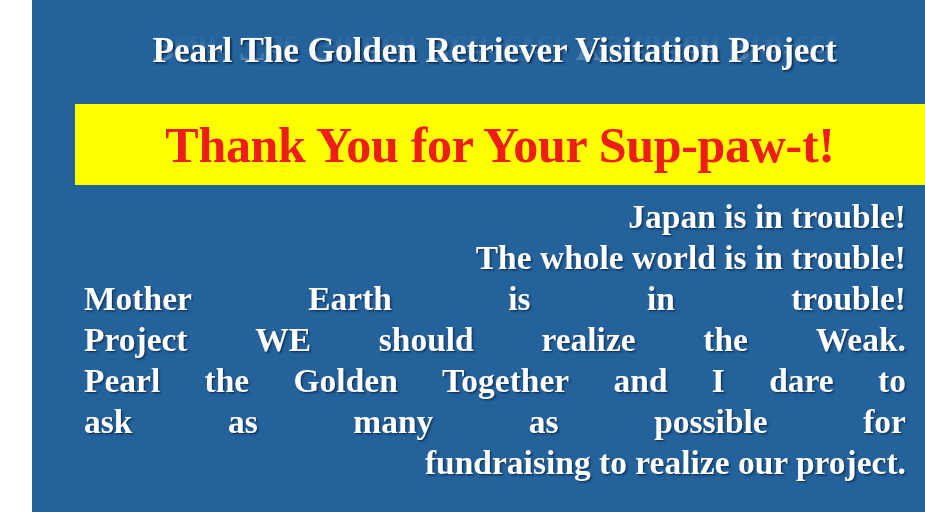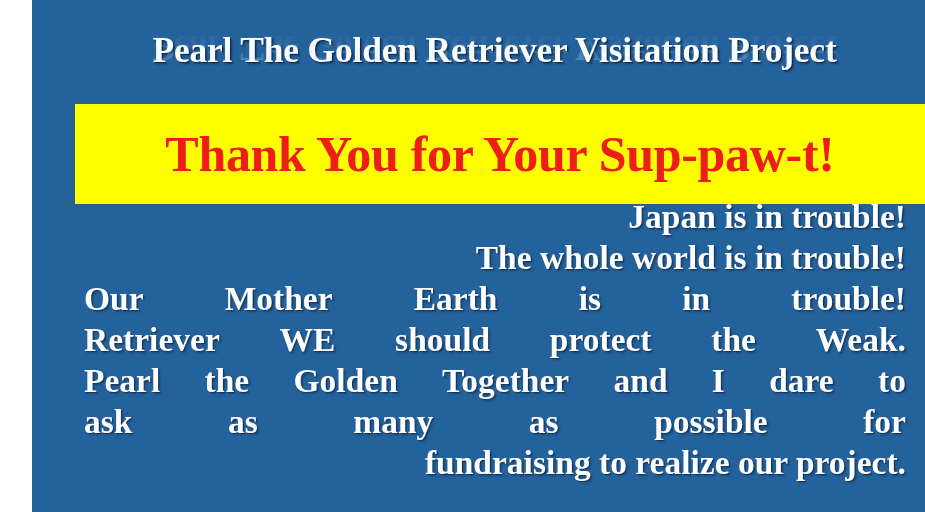--- a/index.html
+++ b/index.html
@@ -58,21 +58,21 @@
     -webkit-mask-image: linear-gradient(to top, rgba(0,0,0,0) 0%, rgba(0,0,0,0.15) 35%, rgba(0,0,0,0.95) 100%);
     mask-image: linear-gradient(to top, rgba(0,0,0,0) 0%, rgba(0,0,0,0.15) 35%, rgba(0,0,0,0.95) 100%);
   }
 
   
   #banner {
     position: absolute;
     left: 43px;
     top: 104px;
     width: 850px;
-    height: 100px;
+    height: 81px;
     background: #ffff00;
     box-sizing: border-box;
     display: flex;
     align-items: center;
     justify-content: center;
   }
   #banner-text {
     font-family: "Liberation Serif", "DejaVu Serif", serif;
     font-weight: bold;
     font-size: 50px;
@@ -122,32 +122,31 @@
   </div>
 
   <div id="banner">
     <div id="banner-text">Thank You for Your Sup-paw-t!</div>
   </div>
 
   <div id="body-block">
       <div class="body-line">Japan is in trouble!</div>
       <div class="body-line">The whole world is in trouble!</div>
       <div class="body-line justify">
-        <span>Our</span>
         <span>Mother</span>
         <span>Earth</span>
         <span>is</span>
         <span>in</span>
         <span>trouble!</span>
       </div>
       <div class="body-line justify">
-        <span>Retriever</span>
+        <span>Project</span>
         <span>WE</span>
         <span>should</span>
-        <span>protect</span>
+        <span>realize</span>
         <span>the</span>
         <span>Weak.</span>
       </div>
       <div class="body-line justify">
         <span>Pearl</span>
         <span>the</span>
         <span>Golden</span>
         <span>Together</span>
         <span>and</span>
         <span>I</span>

